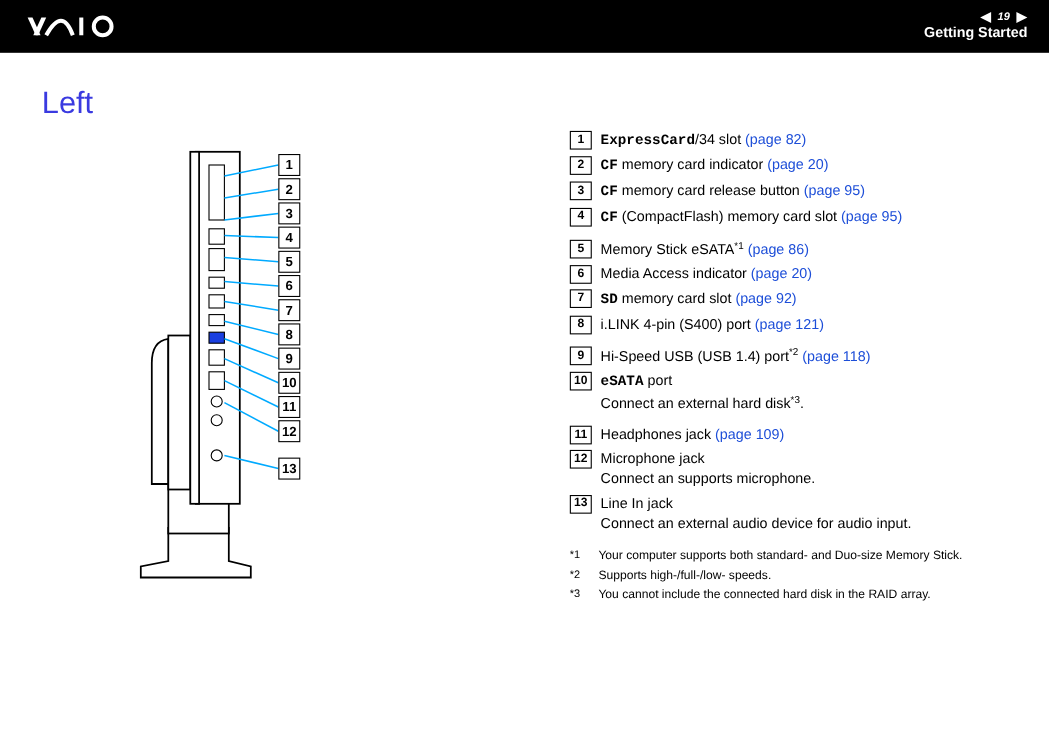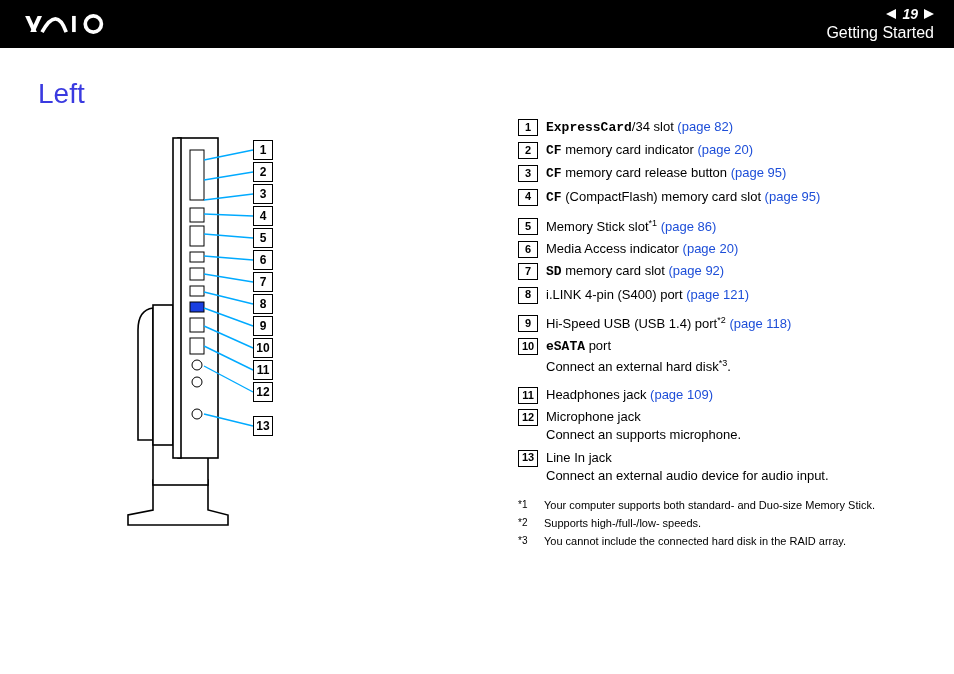--- a/index.html
+++ b/index.html
@@ -35,22 +35,22 @@
   .arrow.left {
     border-top: 5px solid transparent;
     border-bottom: 5px solid transparent;
     border-right: 10px solid #fff;
   }
   .arrow.right {
     border-top: 5px solid transparent;
     border-bottom: 5px solid transparent;
     border-left: 10px solid #fff;
   }
-  .pagenum { font-weight: bold; font-style: italic; font-size: 14px; }
-  .section-label { font-weight: normal; font-size: 16px; }
+  .pagenum { font-weight: bold; font-style: italic; font-size: 10px; }
+  .section-label { font-weight: bold; font-size: 13px; }
 
   .content {
     display: flex;
     padding: 30px 15px 0 38px;
   }
   h1.title {
     color: #3a3ae0;
     font-weight: normal;
     font-size: 28px;
     margin-bottom: 20px;
@@ -239,21 +239,21 @@
           <span class="itembox">3</span>
           <span class="txt"><span class="bold">CF</span><span> memory card release button </span><span class="link">(page 95)</span></span>
         </div>
         <div class="item">
           <span class="itembox">4</span>
           <span class="txt"><span class="bold">CF</span><span> (CompactFlash) memory card slot </span><span class="link">(page 95)</span></span>
         </div>
         <div class="spacer"></div>
         <div class="item">
           <span class="itembox">5</span>
-          <span class="txt"><span>Memory Stick slot</span><sup>*1</sup><span> </span><span class="link">(page 86)</span></span>
+          <span class="txt"><span>Memory Stick eSATA</span><sup>*1</sup><span> </span><span class="link">(page 86)</span></span>
         </div>
         <div class="item">
           <span class="itembox">6</span>
           <span class="txt"><span>Media Access indicator </span><span class="link">(page 20)</span></span>
         </div>
         <div class="item">
           <span class="itembox">7</span>
           <span class="txt"><span class="bold">SD</span><span> memory card slot </span><span class="link">(page 92)</span></span>
         </div>
         <div class="item">

